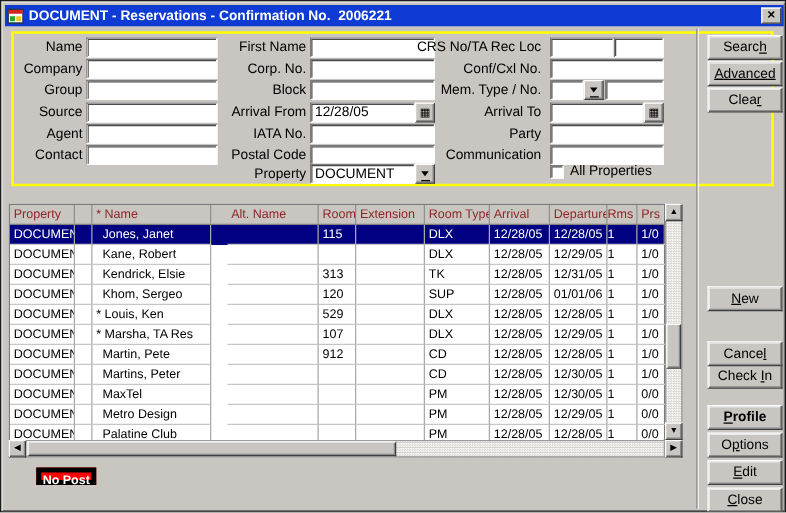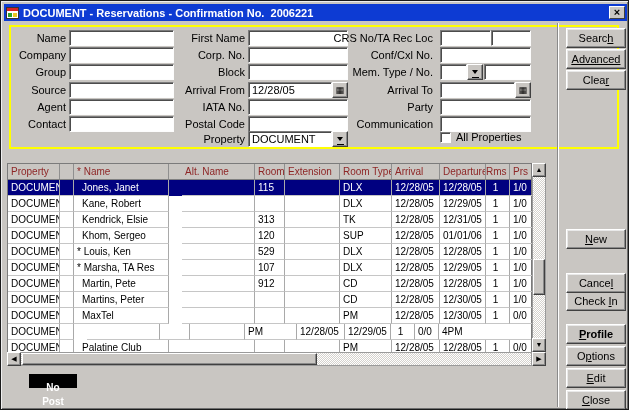--- a/index.html
+++ b/index.html
@@ -130,21 +130,21 @@
   .grow.selected .gcell { color:#fff; }
   .gcell {
     font-size:10px; color:#000; line-height:15px; padding-left:3px;
     border-right:1px solid #a9a9a9; border-bottom:1px solid #c6c6c6;
     overflow:hidden; white-space:nowrap; flex:0 0 auto;
   }
   .gcell.indent { text-indent:5px; }
   .c-property { width:52px; } .c-flag { width:14px; } .c-name { width:95px; }
   .c-alt { width:73px;margin-left:13px; } .c-room { width:30px; } .c-ext { width:55px; }
   .c-rtype { width:52px; } .c-arr { width:48px; } .c-dep { width:46px; }
-  .c-rms { width:24px; text-align:center; padding-right:4px; padding-left:0; }
+  .c-rms { width:24px; text-align:left; padding-right:4px; padding-left:0; }
   .c-prs { width:24px; }
   .c-sta { flex:1 1 auto; border-right:none; }
 
   
   .sb-btn {
     position:absolute; width:14px; height:14px; background:#c9c6c2;
     border-top:1px solid #fff; border-left:1px solid #fff;
     border-right:1px solid #404040; border-bottom:1px solid #404040;
     box-shadow: inset -1px -1px 0 #8a8a8a;
     font-size:7px; line-height:12px; text-align:center; color:#000;
@@ -169,21 +169,21 @@
     position:absolute; left:14px; top:0; width:295px; height:12px; background:#c9c6c2;
     border-top:1px solid #fff; border-left:1px solid #fff;
     border-right:1px solid #404040; border-bottom:1px solid #404040;
     box-shadow: inset -1px -1px 0 #8a8a8a;
   }
 
   
   .no-post {
     position:absolute; left:28px; top:373px; width:48px; height:14px;
     background:#ff0000; color:#fff; font-size:10px; font-weight:bold;
-    text-align:center; line-height:14px; border:7px solid #000000;
+    text-align:center; line-height:14px; border:4px solid #000000;
   }
 </style>
 </head>
 <body>
 
 <div class="window">
 
   <div class="titlebar">
     <div class="title-icon"></div>
     <div class="title-text">DOCUMENT - Reservations - Confirmation No.  2006221</div>
@@ -403,20 +403,21 @@
           <div class="gcell c-rtype">PM</div>
           <div class="gcell c-arr">12/28/05</div>
           <div class="gcell c-dep">12/30/05</div>
           <div class="gcell c-rms">1</div>
           <div class="gcell c-prs">0/0</div>
           <div class="gcell c-sta">CO</div>
         </div>
         <div class="grow">
           <div class="gcell c-property">DOCUMENT</div>
           <div class="gcell c-flag"></div>
+          <div class="gcell c-name indent">Metro Design</div>
           <div class="gcell c-alt"></div>
           <div class="gcell c-room"></div>
           <div class="gcell c-ext"></div>
           <div class="gcell c-rtype">PM</div>
           <div class="gcell c-arr">12/28/05</div>
           <div class="gcell c-dep">12/29/05</div>
           <div class="gcell c-rms">1</div>
           <div class="gcell c-prs">0/0</div>
           <div class="gcell c-sta">4PM</div>
         </div>

